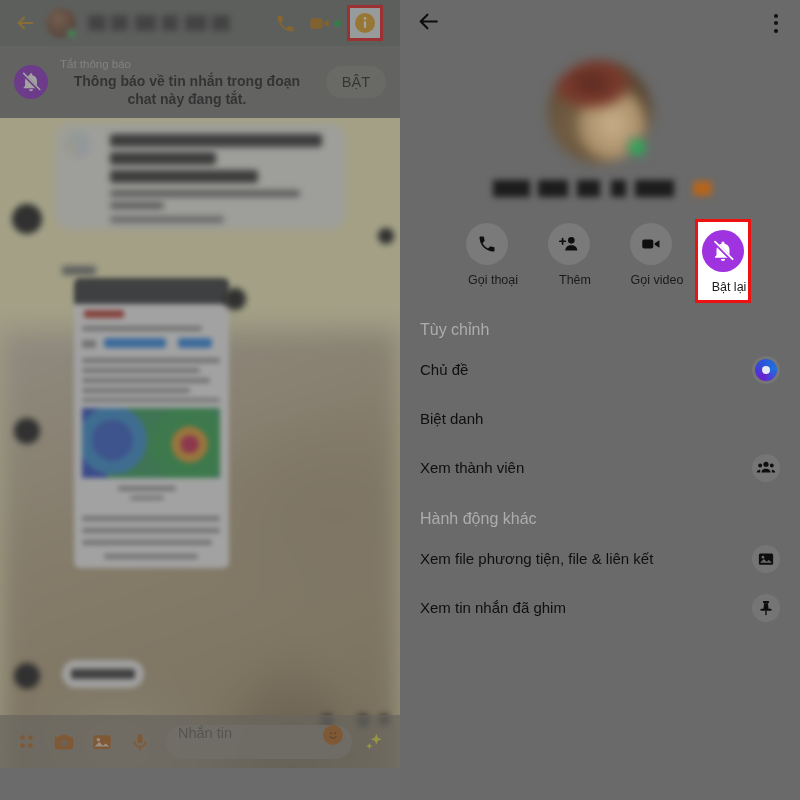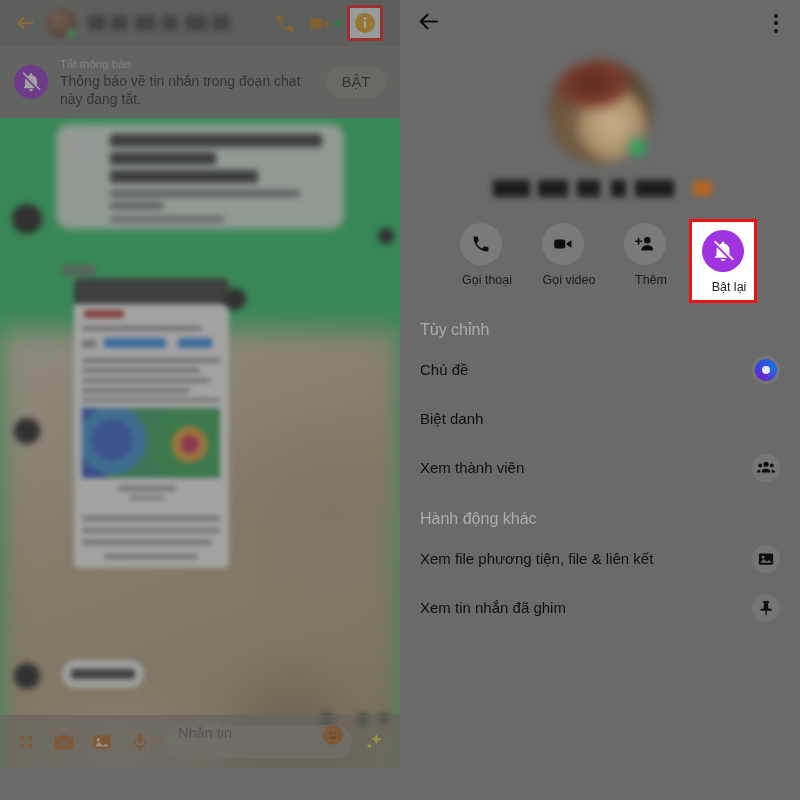--- a/index.html
+++ b/index.html
@@ -6,21 +6,21 @@
   html,body { width:800px; height:800px; overflow:hidden; }
   body {
     font-family:"Liberation Sans", sans-serif;
     background:#6b6b6b;
     position:relative;
   }
   .screens { display:flex; width:800px; height:800px; }
   .panel { position:relative; overflow:hidden; }
 
   
-  #left-panel { width:400px; height:768px; background:#22c55e; }
+  #left-panel { width:400px; height:768px; background:#fef9c3; }
 
   .left-photo-bg {
     position:absolute; inset:0;
     background:
       radial-gradient(ellipse 180px 140px at 300px 560px, #c9b392 0%, #b29f80 45%, #9a8a6d 80%),
       radial-gradient(ellipse 220px 260px at 240px 700px, #c2ad8b 0%, #a89madv 60%),
       linear-gradient(170deg, #dfe3e0 0%, #dfe3e0 45%, #cdbfa3 58%, #b8a581 75%, #a8966f 100%);
     filter:blur(14px);
   }
   .left-photo-bg2 {
@@ -65,21 +65,21 @@
   .notif-banner {
     position:absolute; left:0; top:46px; width:400px; height:72px;
     background:#7a7b78; display:flex; align-items:center; padding:0 14px; gap:12px; z-index:6;
   }
   .notif-bell {
     width:34px; height:34px; border-radius:50%; background:#8c27c9;
     display:flex; align-items:center; justify-content:center; flex:0 0 auto;
   }
   .notif-text { flex:1; }
   .notif-title { font-size:11.5px; color:#b9b9b5; line-height:15px; }
-  .notif-body { font-size:14px; color:#151515; line-height:18px; font-weight:400; }
+  .notif-body { font-size:14px; color:#151515; line-height:18px; font-weight:700;text-align:center; }
   .notif-cta {
     background:#86877f; color:#1a1a1a; font-size:14.5px; font-weight:500;
     padding:8px 16px; border-radius:18px; flex:0 0 auto;
   }
 
   
   .chat-area { position:absolute; left:0; top:118px; width:400px; height:635px; z-index:4; }
   .blurcard {
     position:absolute; background:rgba(242,244,243,.88);
     border-radius:14px; filter:blur(3.5px);
@@ -166,21 +166,21 @@
   }
 
   .rp-actions { display:flex; justify-content:center; gap:6px; margin-top:22px; padding:0 14px; }
   .rp-action { width:76px; display:flex; flex-direction:column; align-items:center; gap:8px; padding:4px 0; }
   .rp-action .circ {
     width:42px; height:42px; border-radius:50%; background:rgba(255,255,255,.11);
     display:flex; align-items:center; justify-content:center;
   }
   .rp-action .lbl { font-size:12.5px; color:#1a1a1a;margin-left:12px; }
   .rp-action.highlighted {
-    background:#ffffff; border:3px solid #ee1111; width:68px; padding:8px 0 6px;
+    background:#ffffff; border:3px solid #ee1111; width:56px; padding:8px 0 6px;
   }
   .rp-action.highlighted .circ { background:#a033e0; }
 
   .rp-section { font-size:16px; color:#adadad; padding:18px 20px 6px; }
   .rp-row {
     height:49px; display:flex; align-items:center; justify-content:space-between; padding:0 20px;
   }
   .rp-row .lbl { font-size:15px; color:#0f0f0f; }
   .rp-row .ric {
     width:28px; height:28px; border-radius:50%; background:rgba(255,255,255,.08);
@@ -371,36 +371,36 @@
           <svg width="20" height="20" viewBox="0 0 24 24">
               <path d="M6.6 10.8c1.4 2.8 3.8 5.1 6.6 6.6l2.2-2.2c.3-.3.7-.4 1-.2 1.1.4 2.4.6 3.6.6.6 0 1 .4 1 1V20c0 .6-.4 1-1 1C10.6 21 3 13.4 3 4c0-.6.4-1 1-1h3.5c.6 0 1 .4 1 1 0 1.3.2 2.5.6 3.6.1.4 0 .8-.2 1.1l-2.3 2.1z" fill="#0e0e0e"></path>
             </svg>
         </span>
         <span class="lbl">Gọi thoại</span>
       </div>
 
       <div class="rp-action">
         <span class="circ">
           <svg width="22" height="22" viewBox="0 0 24 24">
-              <rect x="2.5" y="7" width="12" height="10" rx="2" fill="#0e0e0e"></rect>
-              <path d="M16 11.2l5.2-3.2v8l-5.2-3.2z" fill="#0e0e0e"></path>
-            </svg>
-        </span>
-        <span class="lbl">Gọi video</span>
-      </div>
-
-      <div class="rp-action">
-        <span class="circ">
-          <svg width="22" height="22" viewBox="0 0 24 24">
               <circle cx="14.5" cy="8" r="3.6" fill="#0e0e0e"></circle>
               <path d="M8 19c0-3.6 2.9-5.6 6.5-5.6S21 15.4 21 19H8z" fill="#0e0e0e"></path>
               <path d="M5 6v6M2 9h6" stroke="#0e0e0e" stroke-width="1.9" stroke-linecap="round"></path>
             </svg>
         </span>
         <span class="lbl">Thêm</span>
+      </div>
+
+      <div class="rp-action">
+        <span class="circ">
+          <svg width="22" height="22" viewBox="0 0 24 24">
+              <rect x="2.5" y="7" width="12" height="10" rx="2" fill="#0e0e0e"></rect>
+              <path d="M16 11.2l5.2-3.2v8l-5.2-3.2z" fill="#0e0e0e"></path>
+            </svg>
+        </span>
+        <span class="lbl">Gọi video</span>
       </div>
 
       <div class="rp-action highlighted">
         <span class="circ">
           <svg width="24" height="24" viewBox="0 0 24 24">
             <path d="M12 22a2.2 2.2 0 0 0 2.2-2.1H9.8A2.2 2.2 0 0 0 12 22zM18.5 16.3V11a6.5 6.5 0 0 0-5-6.3V4a1.5 1.5 0 0 0-3 0v.7A6.5 6.5 0 0 0 5.5 11v5.3L4 17.8v.9h16v-.9l-1.5-1.5z" fill="#fff"></path>
             <path d="M3.4 3.2 21 20.8" stroke="#a033e0" stroke-width="3.6" stroke-linecap="round"></path>
             <path d="M4 2.6 21.6 20.2" stroke="#fff" stroke-width="1.8" stroke-linecap="round"></path>
           </svg>
         </span>

